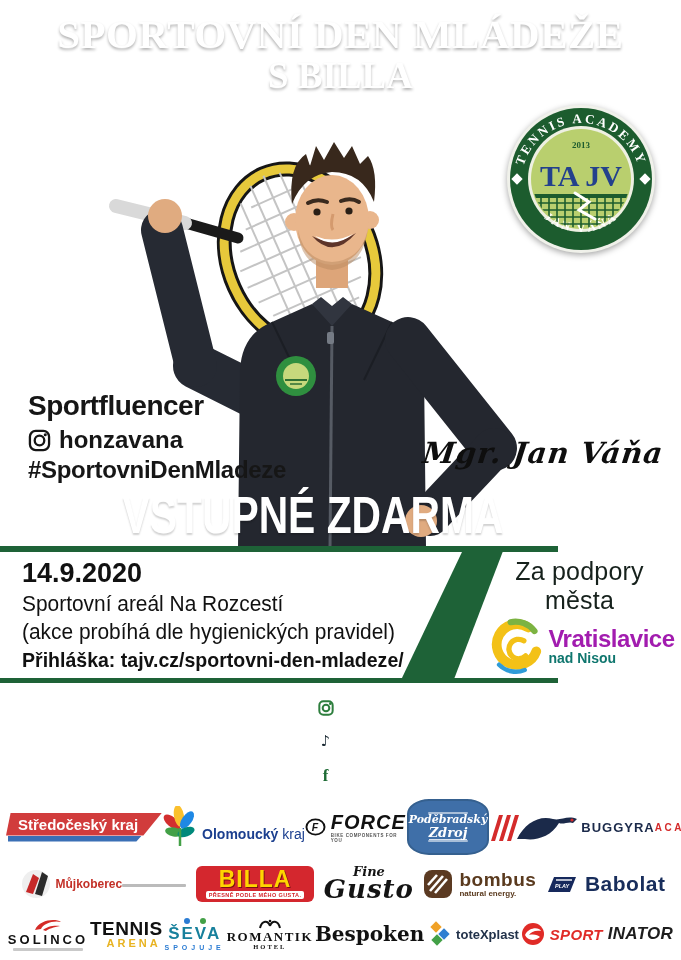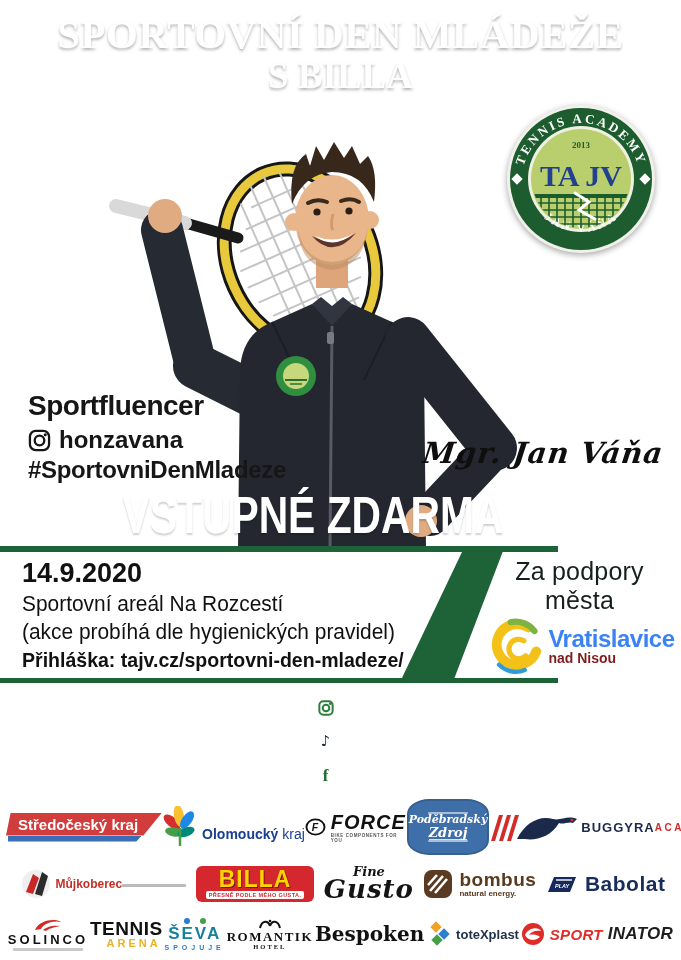--- a/index.html
+++ b/index.html
@@ -45,22 +45,22 @@
   .info{position:absolute;top:546px;left:0;width:558px;height:137px;background:#1e6237;z-index:5;}
   .info-left{position:absolute;top:6px;left:0;width:462px;height:126px;background:#fff;
     clip-path:polygon(0 0,100% 0,87% 100%,0 100%);box-sizing:border-box;padding:6px 0 0 22px;color:#111;}
   .date{font-size:27px;font-weight:800;}
   .venue,.note{font-size:22px;margin-top:2px;transform:scaleX(.95);transform-origin:0 50%;white-space:nowrap;}
   .reg{font-size:21px;font-weight:800;margin-top:3px;transform:scaleX(.93);transform-origin:0 50%;white-space:nowrap;}
   .info-right{position:absolute;top:6px;left:440px;width:241px;height:126px;background:#fff;
     clip-path:polygon(26% 0,100% 0,100% 100%,6% 100%);box-sizing:border-box;padding:5px 6px 0 44px;color:#16211c;}
   .support-heading{font-size:25px;text-align:center;letter-spacing:.2px;}
   .vrat-row{display:flex;align-items:center;justify-content:center;margin-top:1px;gap:2px;}
-  .vrat-name{font-size:24px;font-weight:900;letter-spacing:-.5px;color:#3b82f6;line-height:1;}
-  .vrat-sub{font-size:14px;font-weight:600;color:#7f1d1d;line-height:1.1;}
+  .vrat-name{font-size:24px;font-weight:900;letter-spacing:-.5px;color:#a21caf;line-height:1;}
+  .vrat-sub{font-size:14px;font-weight:600;color:#0f766e;line-height:1.1;}
   .vrat-slogan{font-size:14px;font-weight:800;font-style:italic;text-align:right;padding-right:2px;margin-top:0px;}
 
   
   .contact{position:absolute;top:683px;left:0;width:681px;height:112px;z-index:5;color:#fff;}
   .contact-col{position:absolute;top:11px;display:flex;flex-direction:column;gap:7px;}
   .col-left{left:30px;} .col-right{left:312px;}
   .c-row{display:flex;align-items:center;gap:12px;height:27px;}
   .c-icon{width:27px;height:27px;display:flex;align-items:center;justify-content:center;flex:0 0 27px;}
   .c-text{font-size:24px;font-weight:800;letter-spacing:.2px;white-space:nowrap;}
   .at-glyph{font-size:26px;font-weight:700;color:#fff;line-height:1;}

